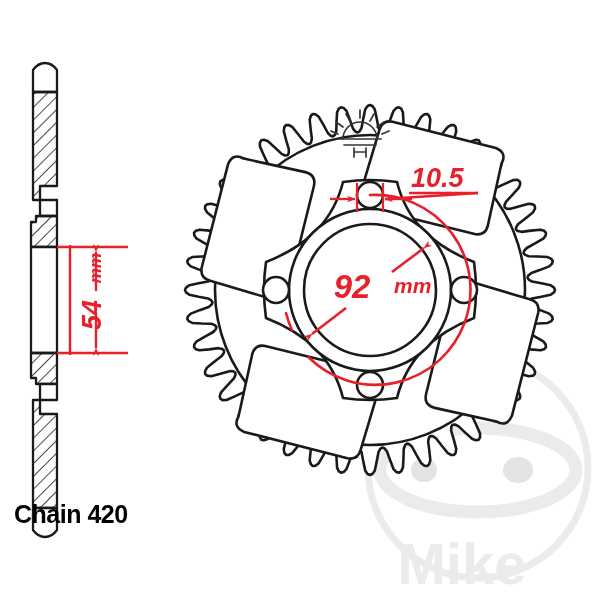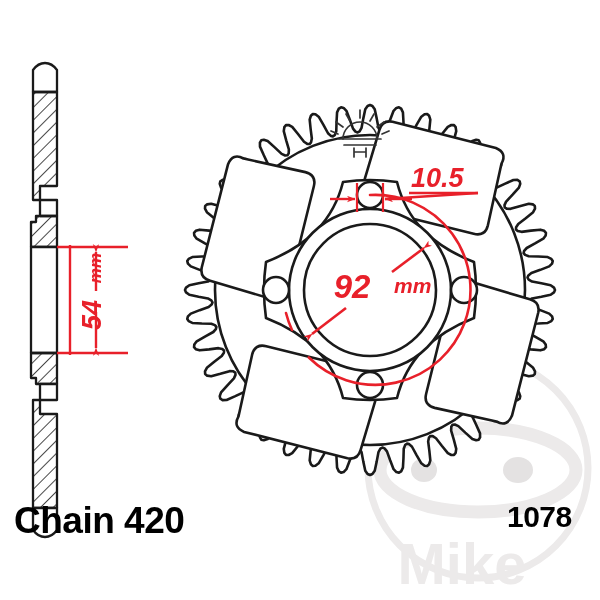--- a/index.html
+++ b/index.html
@@ -26,21 +26,21 @@
     position: absolute;
     font-family: "Liberation Sans", sans-serif;
     font-weight: bold;
     color: #000000;
     white-space: nowrap;
     letter-spacing: -0.5px;
   }
   #chain-label {
     left: 14px;
     top: 500px;
-    font-size: 37px;
+    font-size: 25px;
   }
   #part-number-label {
     left: 507px;
     top: 500px;
     font-size: 30px;
   }
 </style>
 </head>
 <body>
 
@@ -168,15 +168,14 @@
         <line x1="382" y1="134" x2="389" y2="131"></line>
         <line x1="344" y1="145" x2="376" y2="145"></line>
         <path d="M354,148 L354,157 M366,148 L366,157 M354,152 L366,152"></path>
       </g>
 
     </g>
   </svg>
 
   <div class="label-text" id="chain-label">Chain 420</div>
 
-  <div class="label-text" id="part-number-label">1078</div>
 
 </div>
 
 </body></html>

